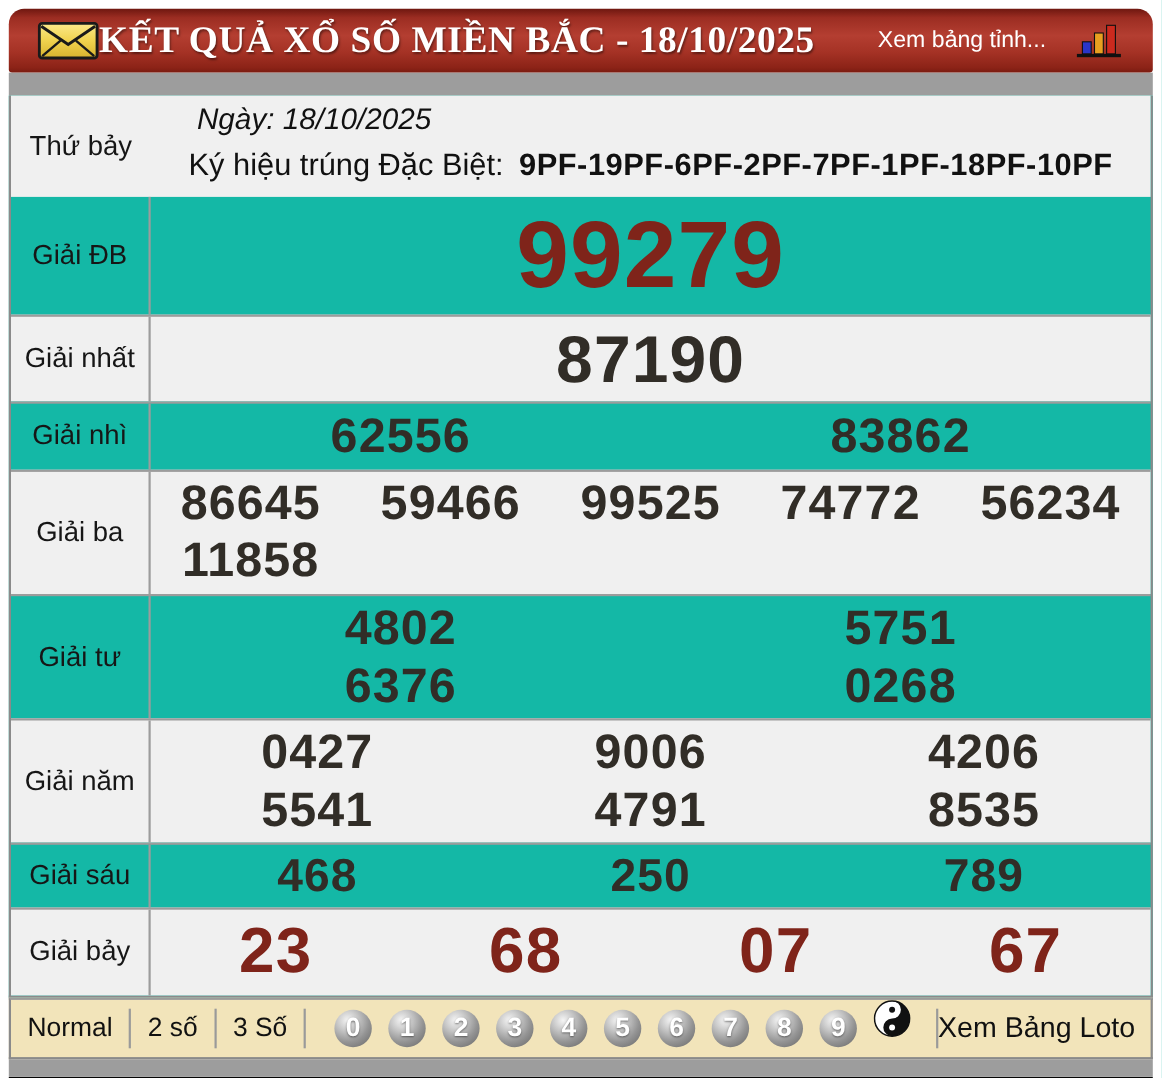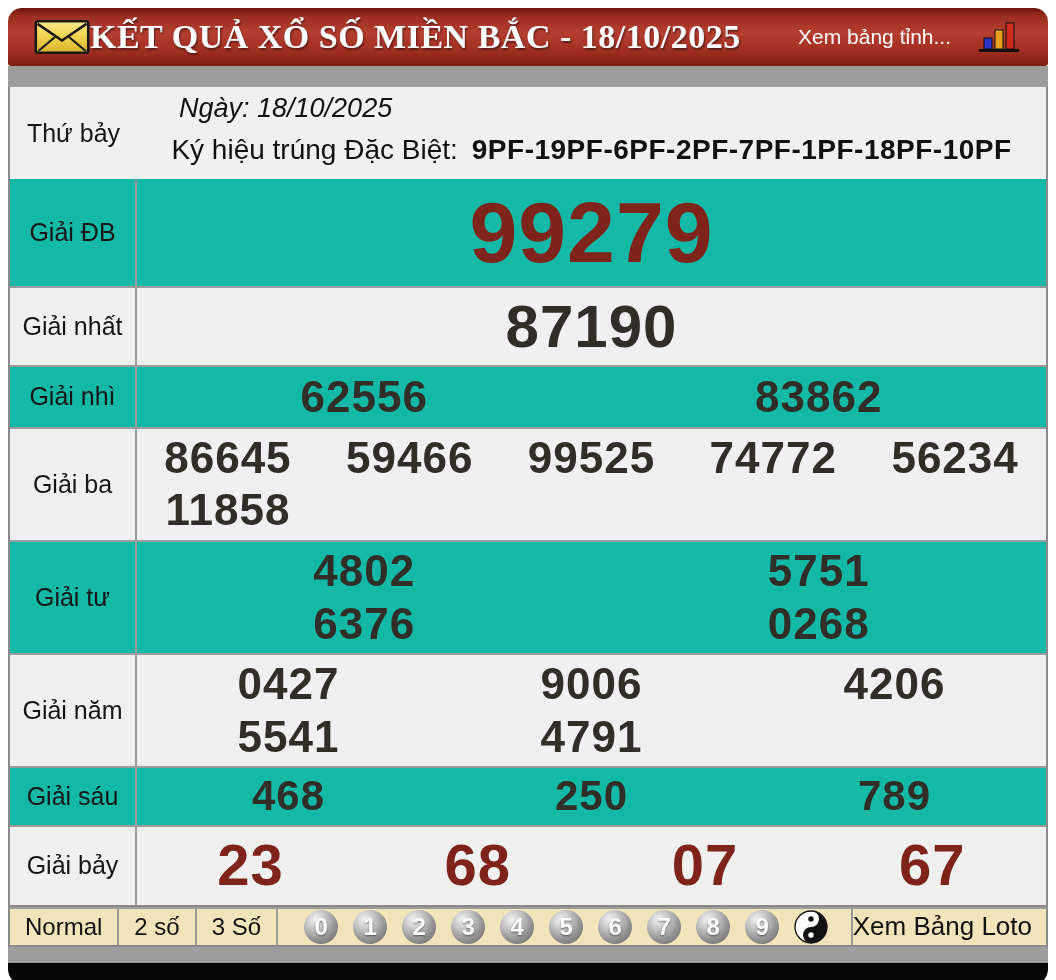--- a/index.html
+++ b/index.html
@@ -75,24 +75,24 @@
   .row[data-row="bay"] .num { font-size: 58px; color: var(--accent-red, #7f241a); }
 
   
   .info-content { flex: 1; display: flex; flex-direction: column; justify-content: flex-start; padding: 6px 10px 10px 10px; }
   .date-line { font-style: italic; font-size: 27px; color: #111; padding-left: 32px; margin-bottom: 10px; }
   .sign-line { text-align: center; font-size: 28px; color: #111; }
   .sign-value { font-weight: bold; margin-left: 14px; letter-spacing: 0.5px; }
 
   
   .toolbar {
-    height: 40px;
+    height: 56px;
     background: var(--toolbar-beige, #f2e4ba);
     border: 2px solid #8a8a8a; border-top: 2px solid #9c9c9c;
-    display: flex; align-items: center;
+    display: flex; 
     padding: 0 14px 0 0;
   }
   .mode { font-size: 24px; color: #111; padding: 0 15px; cursor: pointer; white-space: nowrap; }
   .vr { width: 2px; height: 36px; background: #9a9a9a; flex: none; }
   .balls { display: flex; align-items: center; gap: 15px; margin-left: 26px; }
   .ball {
     width: 34px; height: 34px; border-radius: 50%;
     background: radial-gradient(circle at 35% 28%, #f5f5f5 0%, #c9c9c9 28%, #949494 60%, #636363 100%);
     color: #ffffff; font-weight: bold; font-size: 24px;
     display: flex; align-items: center; justify-content: center;
@@ -188,20 +188,21 @@
           </div>
         </div>
         <div class="row alt" data-row="nam">
           <div class="plabel">Giải năm</div>
           <div class="cells" style="grid-template-columns: repeat(3, 1fr);">
             <span class="num">0427</span>
             <span class="num">9006</span>
             <span class="num">4206</span>
             <span class="num">5541</span>
             <span class="num">4791</span>
+            <span class="num">8535</span>
           </div>
         </div>
         <div class="row" data-row="sau">
           <div class="plabel">Giải sáu</div>
           <div class="cells" style="grid-template-columns: repeat(3, 1fr);">
             <span class="num">468</span>
             <span class="num">250</span>
             <span class="num">789</span>
           </div>
         </div>

